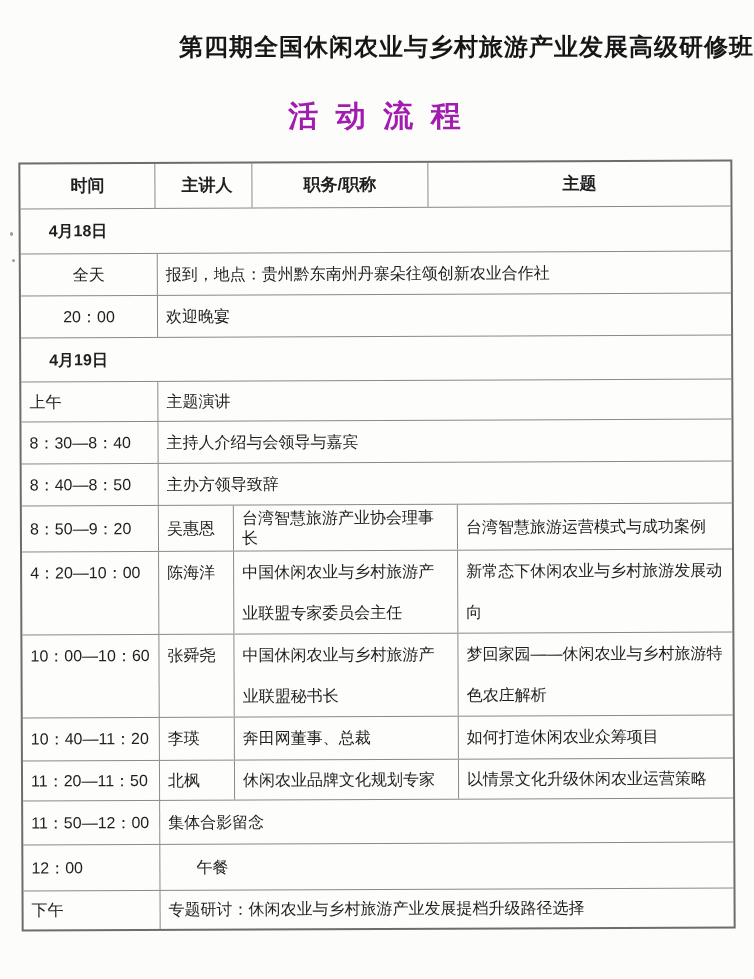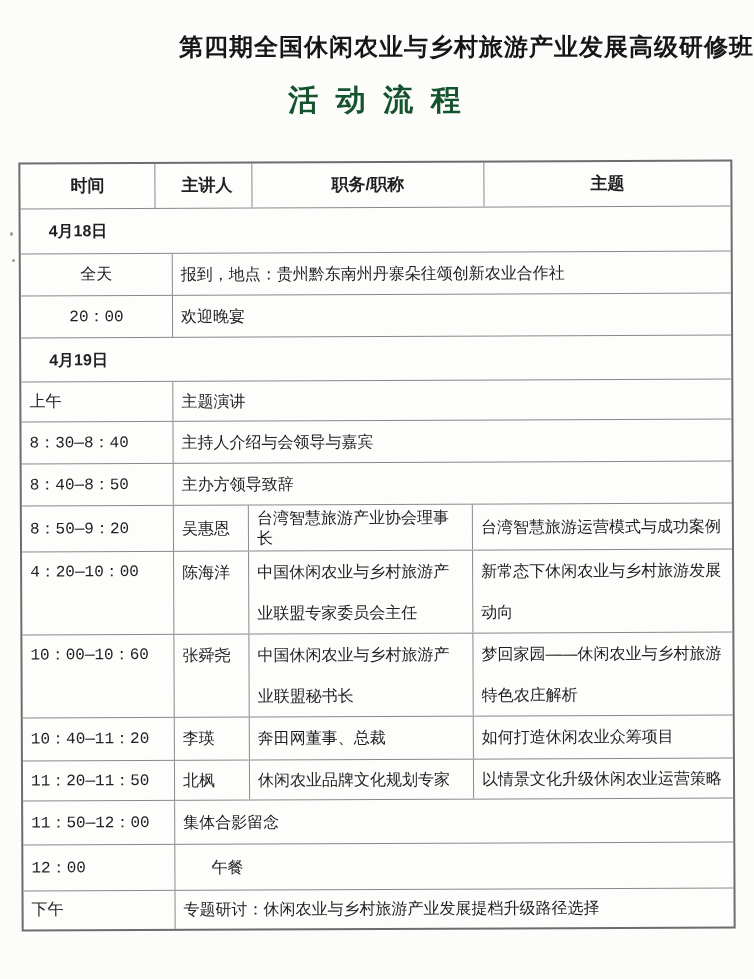--- a/index.html
+++ b/index.html
@@ -13,52 +13,52 @@
     overflow:hidden;
   }
   .doc-title{
     position:absolute;top:31px;left:0;width:100%;
     text-align:right;
     font-family:"Liberation Serif", serif;
     font-size:24px;font-weight:bold;letter-spacing:1px;
     color:#161616;
   }
   .doc-subtitle{
-    position:absolute;top:80px;left:0;width:100%;
+    position:absolute;top:96px;left:0;width:100%;
     text-align:center;
     font-family:"Liberation Serif", serif;
     font-size:30px;font-weight:bold;letter-spacing:5px;
-    color:#14532d;
+    color:#a21caf;
   }
   .tbl{
     position:absolute;left:20px;top:161px;width:710px;
     border:2px solid #6d6d6d;
     transform:rotate(-0.25deg);
     background:#fdfdfc;
     font-size:16px;
   }
   .tr{display:flex;border-bottom:1px solid #8a8a8a;}
   .tr:last-child{border-bottom:none;}
   .td{
     box-sizing:border-box;
     border-right:1px solid #8a8a8a;
     display:flex;align-items:center;
     padding:2px 8px;
     line-height:1.25;
   }
   .td:last-child{border-right:none;}
   
-  .c1{width:152px;flex:none;font-family:Liberation Mono, monospace;}
+  .c1{width:137px;flex:none;}
   .c2{width:75px;flex:none;}
   .c3{width:224px;flex:none;}
   .c4{flex:1;}
   
   .hc1{width:135px;flex:none;}
   .hc2{width:97px;flex:none;padding-left:15px;}
-  .hc3{width:232px;flex:none;}
+  .hc3{width:176px;flex:none;}
   .hc4{flex:1;}
   .thead .td{font-weight:bold;font-size:17px;justify-content:center;text-align:center;}
   .ctr{justify-content:center;text-align:center;}
   .bold{font-weight:bold;}
   .indent28{padding-left:28px;}
   .indent36{padding-left:36px;}
   
   .h44{min-height:44px;} .h43{min-height:43px;} .h45{min-height:45px;}
   .h41{min-height:41px;} .h42{min-height:42px;} .h39{min-height:39px;}
   .h38{min-height:38px;} .h82{min-height:82px;} .h81{min-height:81px;}

